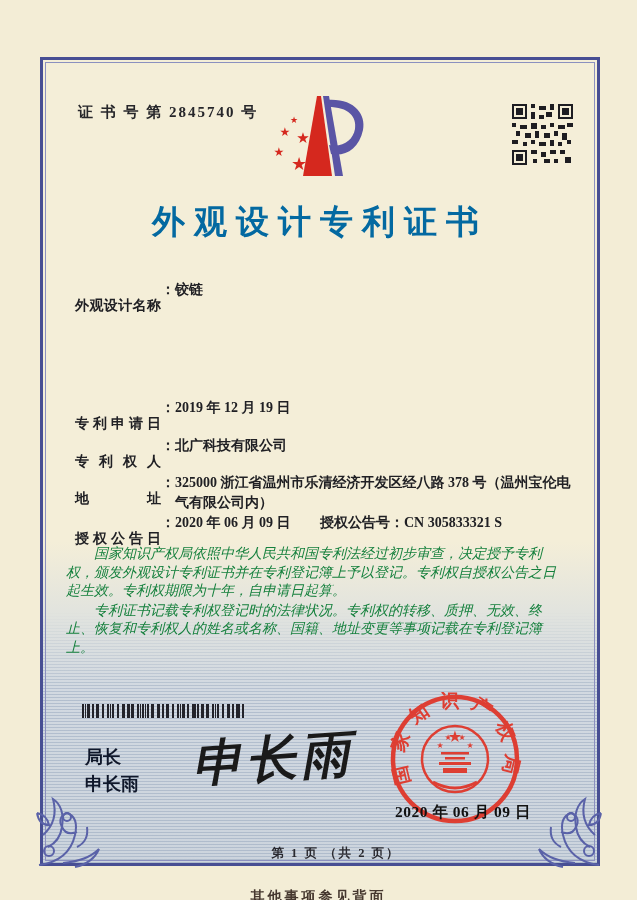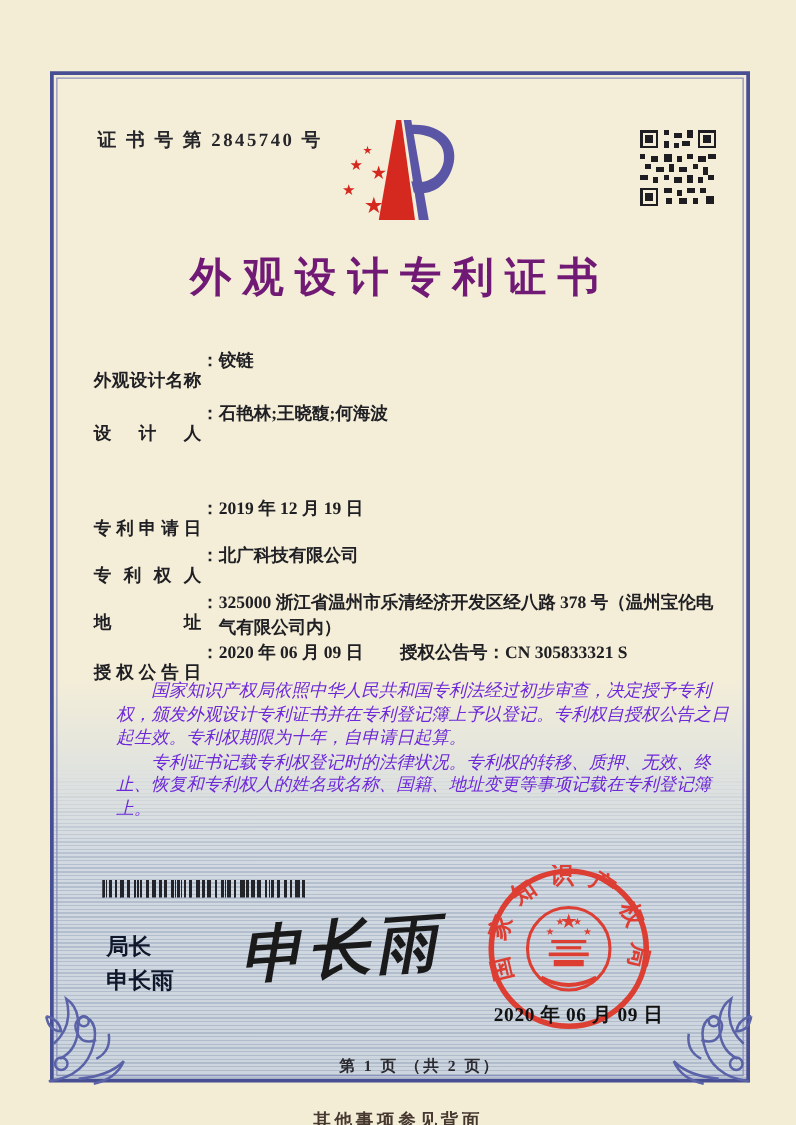--- a/index.html
+++ b/index.html
@@ -12,31 +12,31 @@
          background:linear-gradient(180deg,#f4eed8 0%,#f4eed8 60%,#dfe2df 70%,#d2d9e1 78%,#ccd4dd 100%);}
   .frame-inner{position:absolute;inset:2px;border:1px solid #8b90bf;pointer-events:none;}
   .guilloche{position:absolute;left:0;right:0;bottom:0;height:250px;
     background:repeating-linear-gradient(0deg,rgba(122,143,172,.35) 0 1px,rgba(0,0,0,0) 1px 3px);
     -webkit-mask-image:linear-gradient(180deg,transparent 0,#000 80px);
             mask-image:linear-gradient(180deg,transparent 0,#000 80px);}
   .abs{position:absolute;}
   
   .cert-no{left:78px;top:103px;font-size:15px;font-weight:700;letter-spacing:2px;color:#26262a;}
   .title{left:40px;top:200px;width:560px;text-align:center;font-size:33px;font-weight:700;
-         letter-spacing:9px;color:#701a75;}
+         letter-spacing:9px;color:#0369a1;}
   
   .frow{left:75px;font-size:14px;font-weight:700;color:#202024;width:500px;line-height:20px;}
   .flabel{display:inline-block;width:86px;text-align:justify;text-align-last:justify;vertical-align:top;margin-top:16px;}
   .fcolon{display:inline-block;width:14px;vertical-align:top;}
   .fvalue{display:inline-block;width:396px;vertical-align:top;}
   .r1{top:280px}.r2{top:322px}.r3{top:360px}.r4{top:398px}.r5{top:436px}.r6{top:473px}.r7{top:513px}
   .grant-right{position:absolute;left:245px;top:0;}
   
-  .paras{left:93px;top:545px;width:494px;font-size:14px;line-height:18.5px;font-style:italic;
-         color:#6d28d9;}
+  .paras{left:66px;top:545px;width:494px;font-size:14px;line-height:18.5px;font-style:italic;
+         color:#15803d;}
   .paras p{margin:0 0 1px 0;text-indent:2em;}
   
   .barcode{left:82px;top:704px;width:163px;height:14px;
     background-image:
       repeating-linear-gradient(90deg,#23232a 0 2px,transparent 2px 5px),
       repeating-linear-gradient(90deg,#23232a 0 1px,transparent 1px 7px),
       repeating-linear-gradient(90deg,transparent 0 3px,#23232a 3px 4px,transparent 4px 11px);}
   
   .director{left:85px;top:744px;font-family:"Liberation Sans",sans-serif;font-size:18px;
             font-weight:700;line-height:27px;color:#0f172a;}
@@ -155,23 +155,20 @@
         <rect x="20" y="26" width="2" height="2"></rect>
       <rect x="25" y="25" width="3" height="3"></rect>
     </g>
   </svg>
 
   <div class="abs title">外观设计专利证书</div>
 
   <div class="abs frow r1">
     <span class="flabel">外观设计名称</span><span class="fcolon">：</span><span class="fvalue">铰链</span>
   </div>
-  <div class="abs frow r2">
-    <span class="flabel">设计人</span><span class="fcolon">：</span><span class="fvalue">石艳林;王晓馥;何海波</span>
-  </div>
   <div class="abs frow r4">
     <span class="flabel">专利申请日</span><span class="fcolon">：</span><span class="fvalue">2019 年 12 月 19 日</span>
   </div>
   <div class="abs frow r5">
     <span class="flabel">专利权人</span><span class="fcolon">：</span><span class="fvalue">北广科技有限公司</span>
   </div>
   <div class="abs frow r6">
     <span class="flabel">地址</span><span class="fcolon">：</span><span class="fvalue">325000 浙江省温州市乐清经济开发区经八路 378 号（温州宝伦电气有限公司内）</span>
   </div>
   <div class="abs frow r7" style="position:absolute;">

